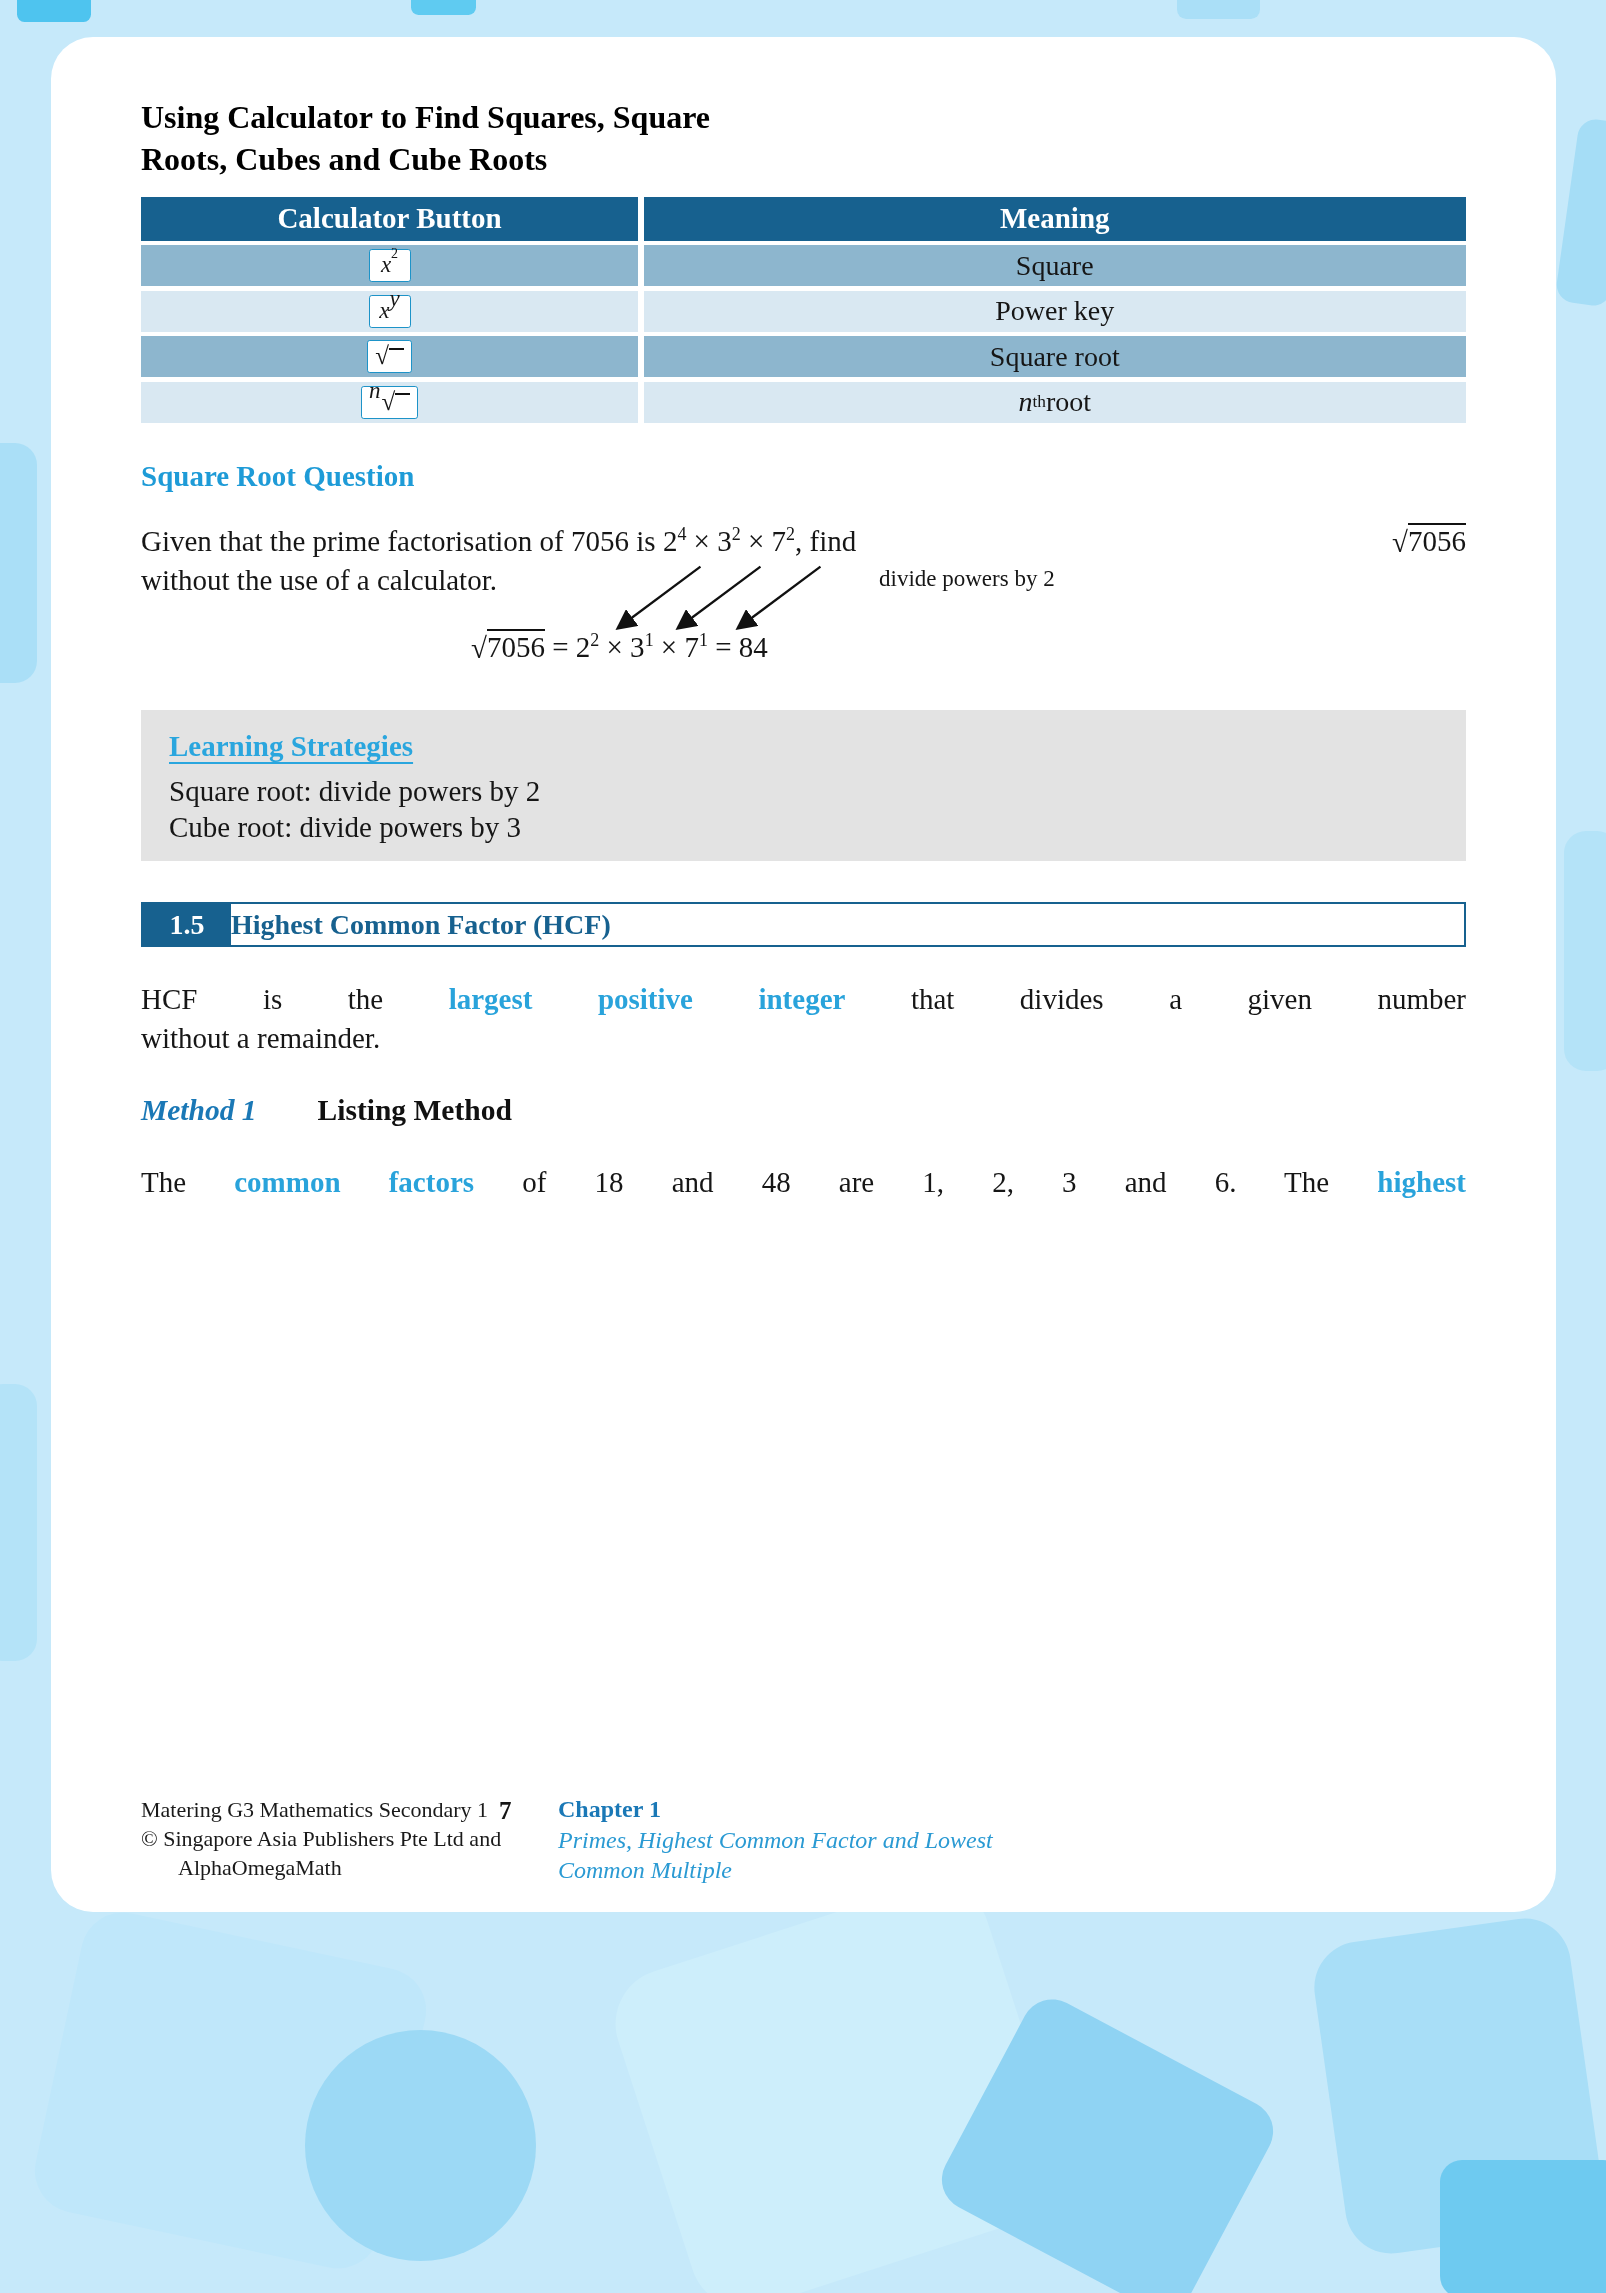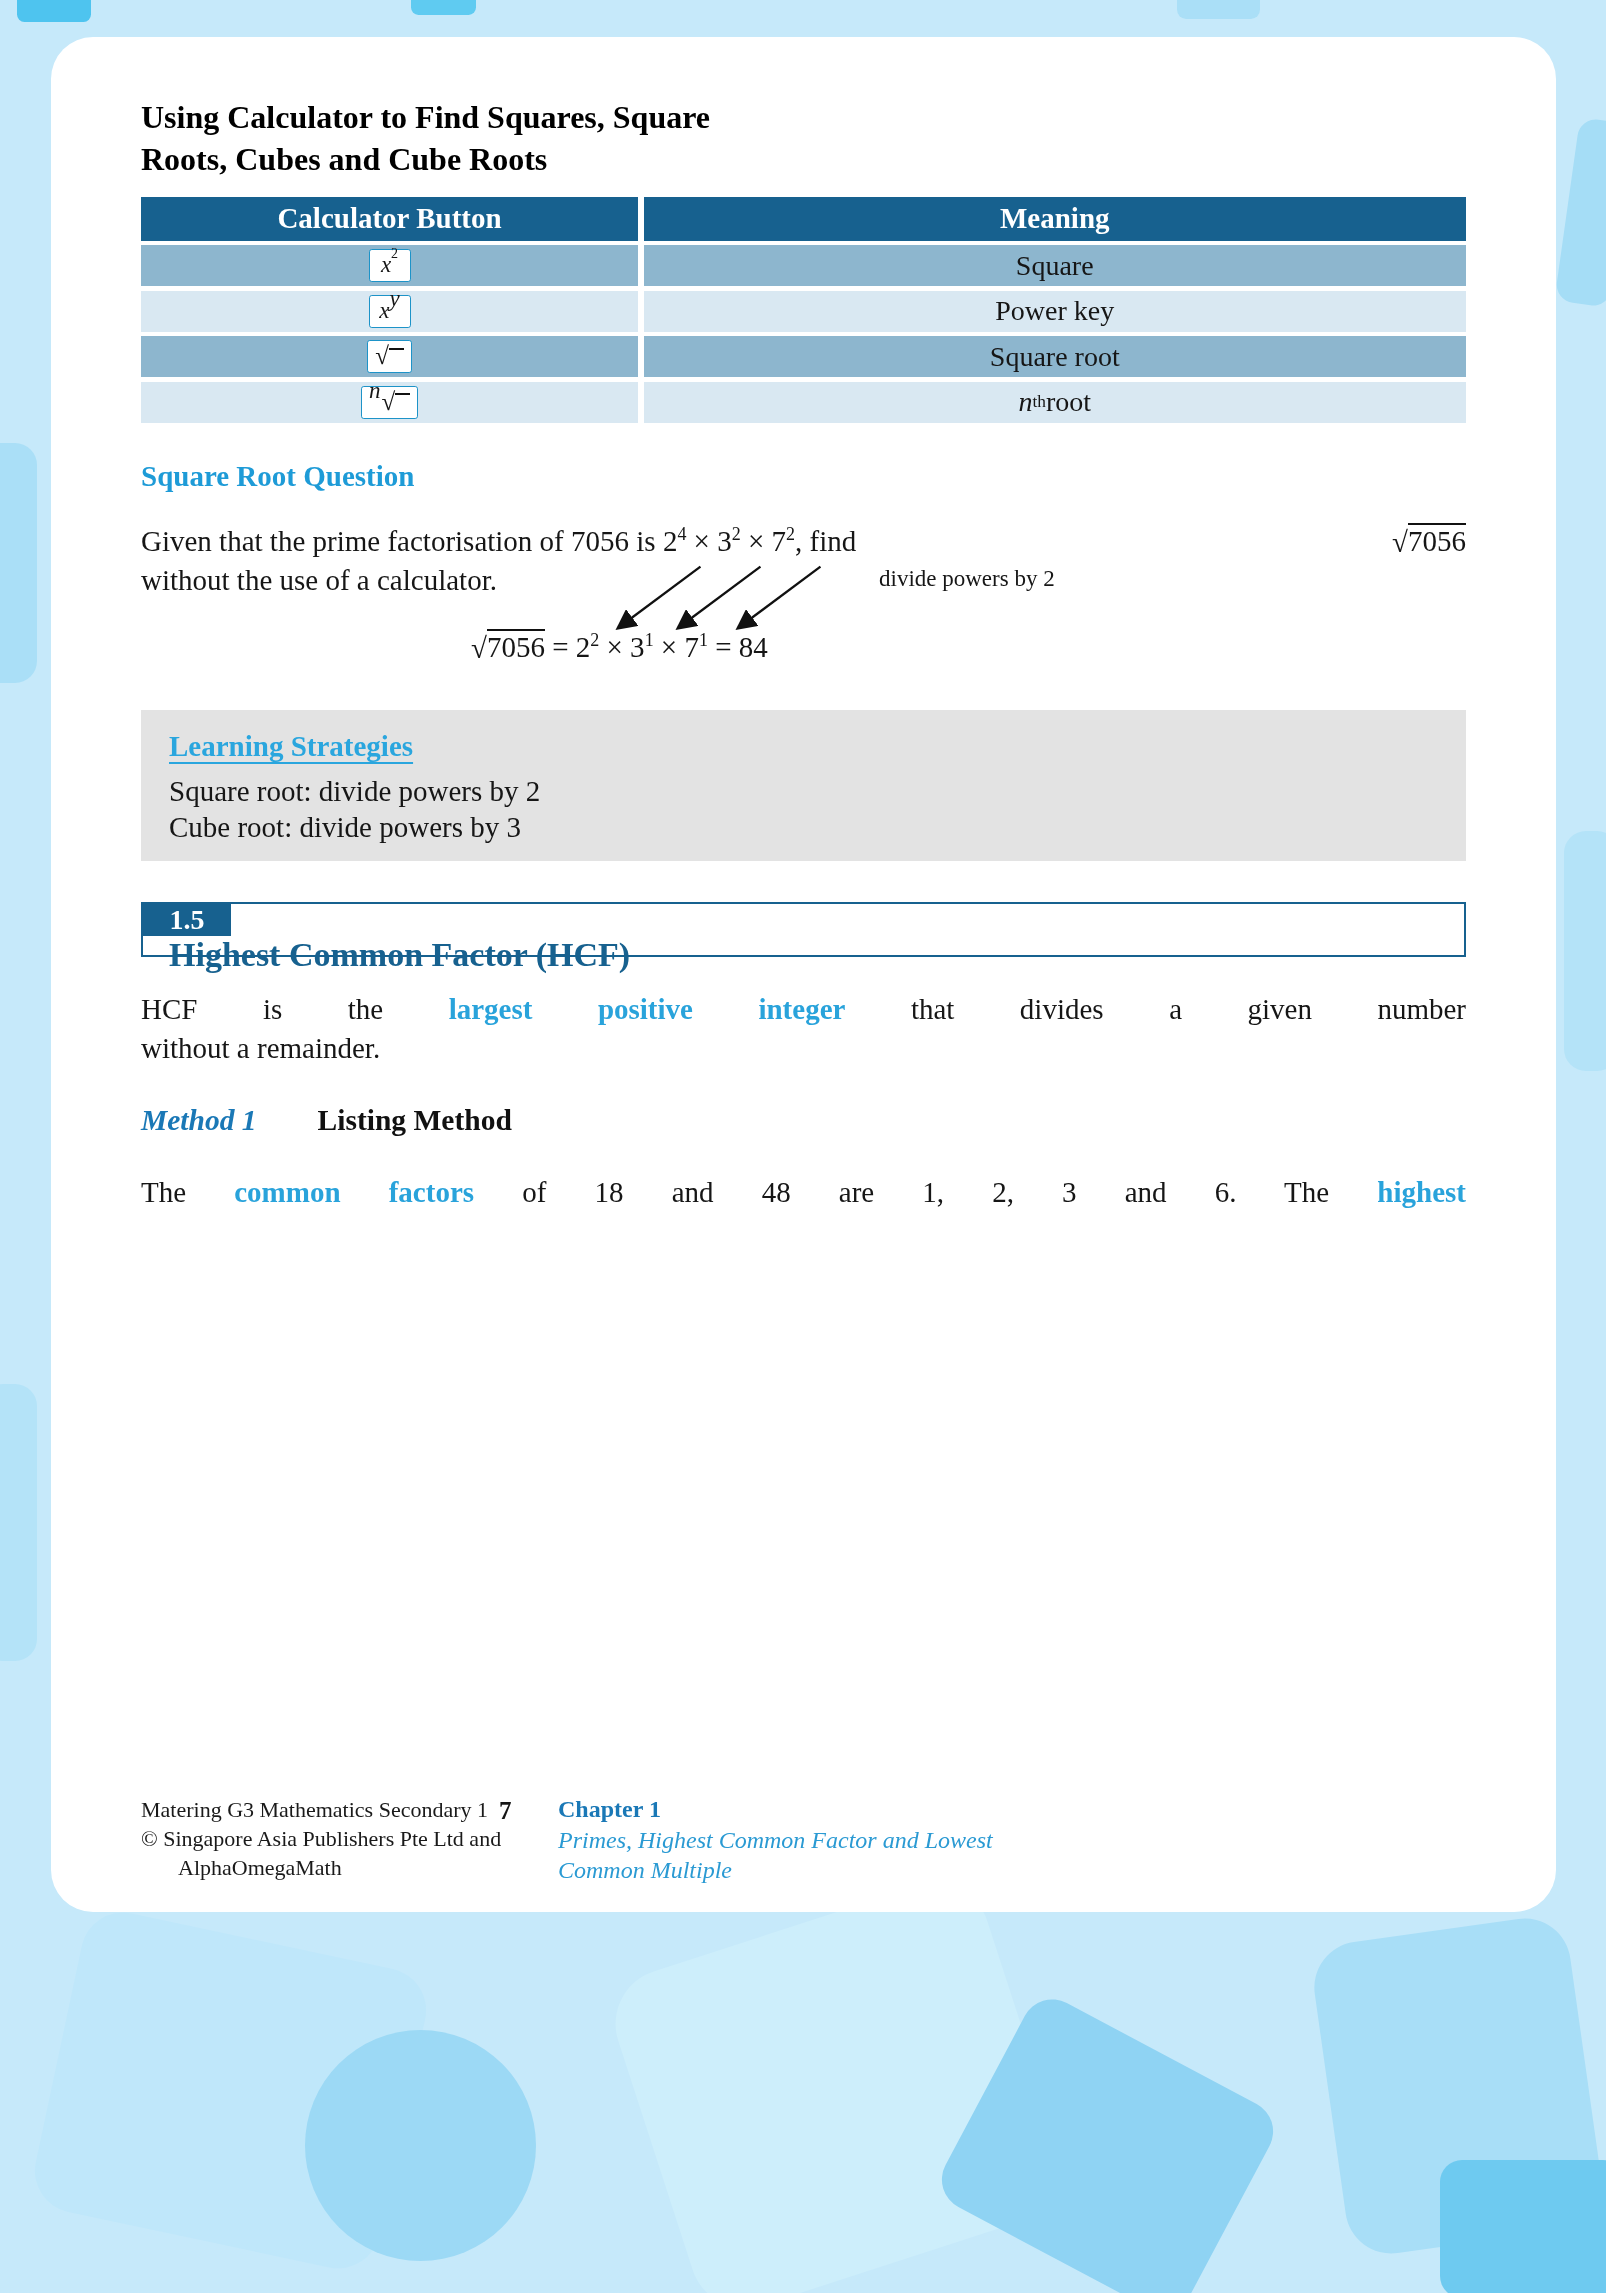--- a/index.html
+++ b/index.html
@@ -59,26 +59,26 @@
   .arrows-svg { position:absolute; left:443px; top:41px; }
   .arrow-label { position:absolute; left:738px; top:44px; font-size:23px; }
   
   .learning-box { background:#e3e3e3; margin-top:29.5px; padding:20px 28px 16.6px 28px; }
   .learning-head {
     color:#2aa6de; font-weight:bold; font-size:29px;
     text-decoration:underline; text-underline-offset:5.5px; margin-bottom:9.2px;
   }
   .learning-box .para { line-height:36px; }
   
-  .section-bar { display:flex; border:2.8px solid #17618f; height:55px; margin-top:41px; background:#fff;flex-direction:column; }
+  .section-bar { display:flex; border:2.8px solid #17618f; height:45px; margin-top:41px; background:#fff; }
   .section-num {
     background:#17618f; color:#fff; font-weight:bold; font-size:28px;
     width:88px; display:flex; align-items:center; justify-content:center; flex:none;
   }
-  .section-title { color:#17618f; font-weight:bold; font-size:34px; display:flex; align-items:center; padding-left:26px; }
+  .section-title { color:#17618f; font-weight:bold; font-size:28px; display:flex; align-items:center; }
   
   .method-line { margin-top:33px; font-size:29.5px; line-height:39px; }
   .method-label { color:#1a78b6; font-weight:bold; font-style:italic; margin-right:61px; }
   .method-name { font-weight:bold; color:#111; }
   .mt36 { margin-top:33px; }
   .mt16 { margin-top:14.8px; }
   
   .footer { position:absolute; left:90px; right:90px; top:1758px; height:102px; }
   .footer-left { position:absolute; left:0; top:0; font-size:22px; line-height:29px; color:#1a1a1a; }
   .footer-left .indent { margin-left:37px; }

